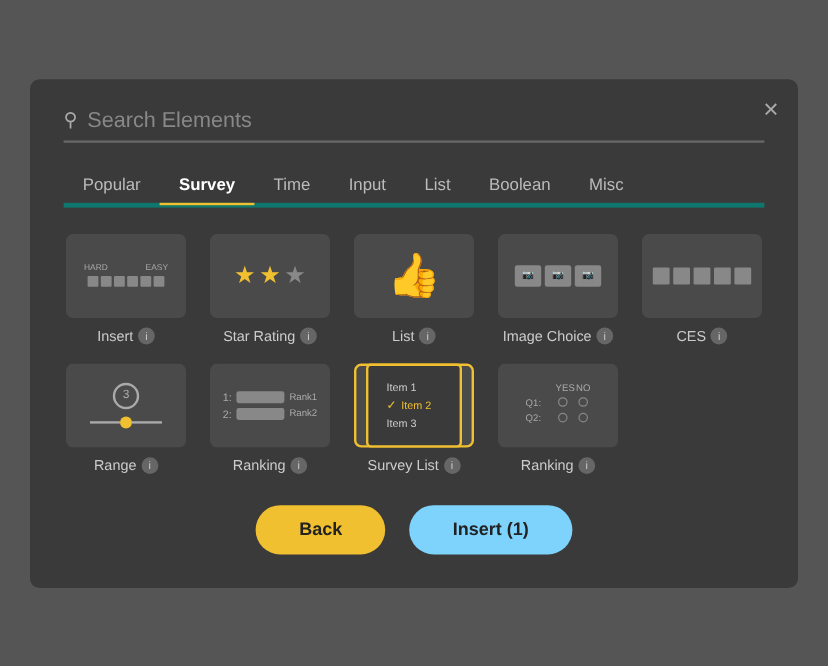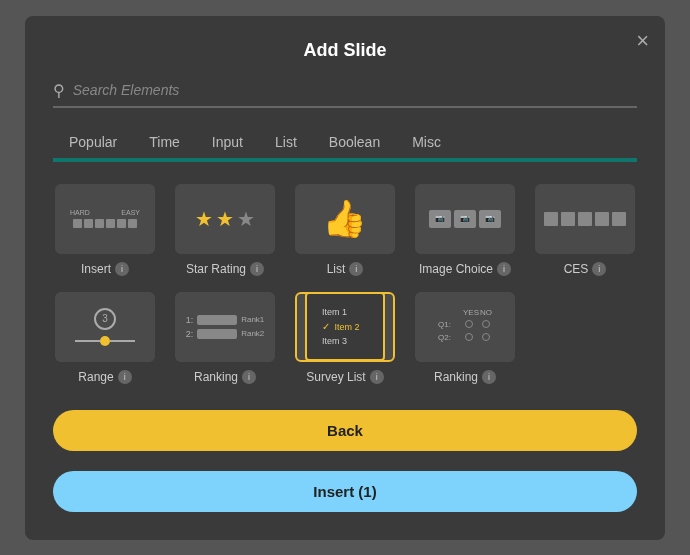--- a/index.html
+++ b/index.html
@@ -55,23 +55,22 @@
       color: #aaa;
       margin-right: 8px;
       font-size: 16px;
     }
 
     .search-input {
       background: none;
       border: none;
       outline: none;
       color: #fca5a5;
-      font-size: 14px;
+      font-size: 18px;
       width: 100%;
-      font-style: italic;
     }
 
     .search-input::placeholder { color: #888; }
 
     .tabs {
       display: flex;
       gap: 0;
       border-bottom: 4px solid #0f766e;
       margin-bottom: 22px;
     }
@@ -324,21 +323,20 @@
       border-radius: 50%;
       border: 1.5px solid #888;
       display: inline-block;
     }
     .matrix-label { width: 20px; font-size: 8px; color: #aaa; }
 
     .buttons-row {
       display: flex;
       justify-content: center;
       gap: 20px;
-      flex-direction: column;
     }
 
     .btn {
       padding: 12px 36px;
       border-radius: 24px;
       border: none;
       font-size: 15px;
       font-weight: 600;
       cursor: pointer;
     }
@@ -350,30 +348,30 @@
 
     .btn-insert {
       background: #7dd3fc;
       color: #222;
     }
   </style>
 </head>
 <body>
 
 <div class="modal">
-  <div class="modal-title">Add Slide</div>
   <button class="close-btn">×</button>
 
   <div class="search-bar">
     <span class="search-icon-wrap">⚲</span>
     <input class="search-input" type="text" placeholder="Search Elements" style="">
   </div>
 
   <div class="tabs">
     <button class="tab">Popular</button>
+    <button class="tab active">Survey</button>
     <button class="tab">Time</button>
     <button class="tab">Input</button>
     <button class="tab">List</button>
     <button class="tab">Boolean</button>
     <button class="tab">Misc</button>
   </div>
 
   <div class="elements-grid">
 
     <div class="element-item">

